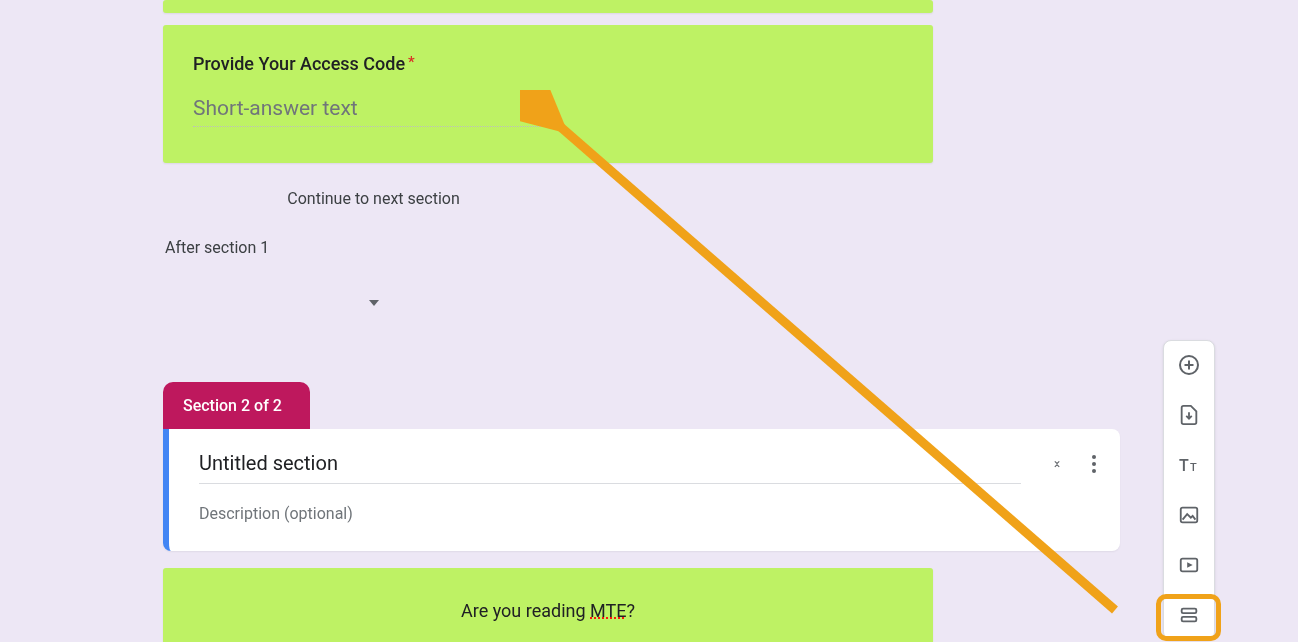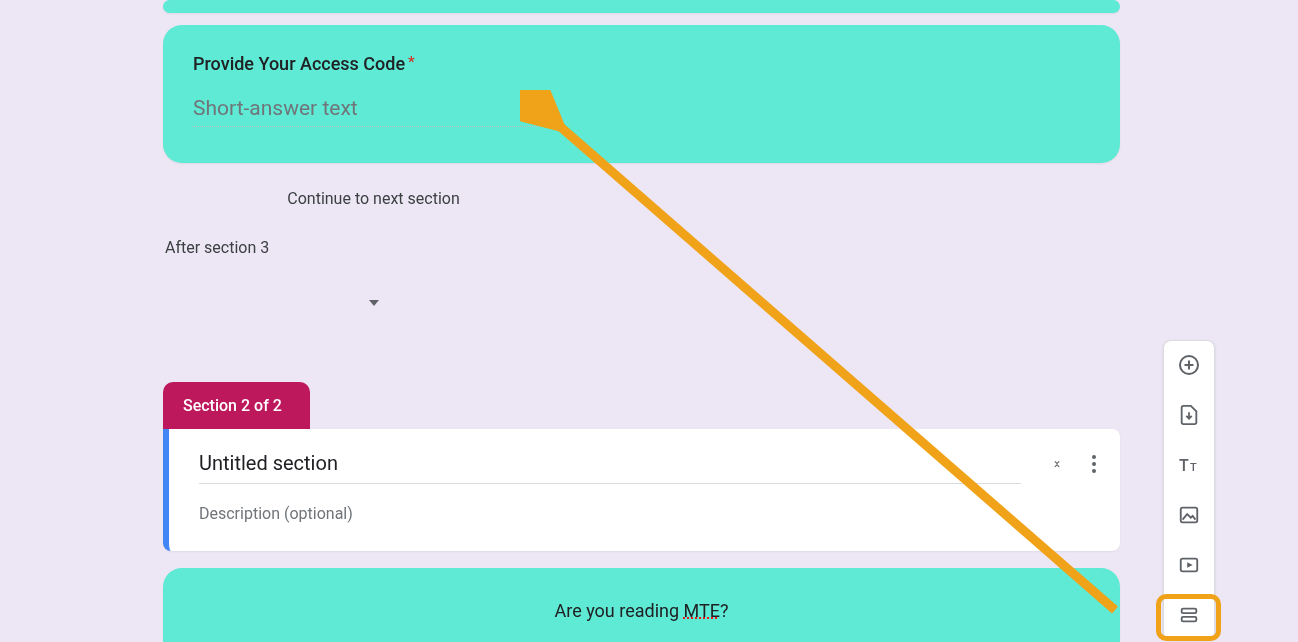--- a/index.html
+++ b/index.html
@@ -16,24 +16,24 @@
     width: 1298px;
     height: 642px;
   }
   .form-column {
     position: absolute;
     left: 163px;
     top: 0;
     width: 957px;
   }
   .card {
-    background: #5eead4;
-    border-radius: 19px;
+    background: #bef264;
+    border-radius: 3px;
     box-shadow: 0 1px 2px rgba(0,0,0,0.07);
-    width: 957px;
+    width: 770px;
   }
   .card-peek {
     height: 13px;
     margin-bottom: 12px;
   }
   .q-card {
     padding: 28px 30px 36px 30px;
     margin-bottom: 20px;
   }
   .q-title {
@@ -190,21 +190,21 @@
     <div class="card card-peek"></div>
 
     <div class="card q-card">
       <div class="q-title">
         <span>Provide Your Access Code</span><span class="req-star">*</span>
       </div>
       <div class="short-answer">Short-answer text</div>
     </div>
 
     <div class="after-row">
-      <span>After section 3</span>
+      <span>After section 1</span>
       <div class="dropdown-like">
         <span>Continue to next section</span>
         <span class="tri-down"></span>
       </div>
     </div>
 
     <div>
       <span class="section-badge">Section 2 of 2</span>
       <div class="section-card">
         <div class="section-title-input">Untitled section</div>

